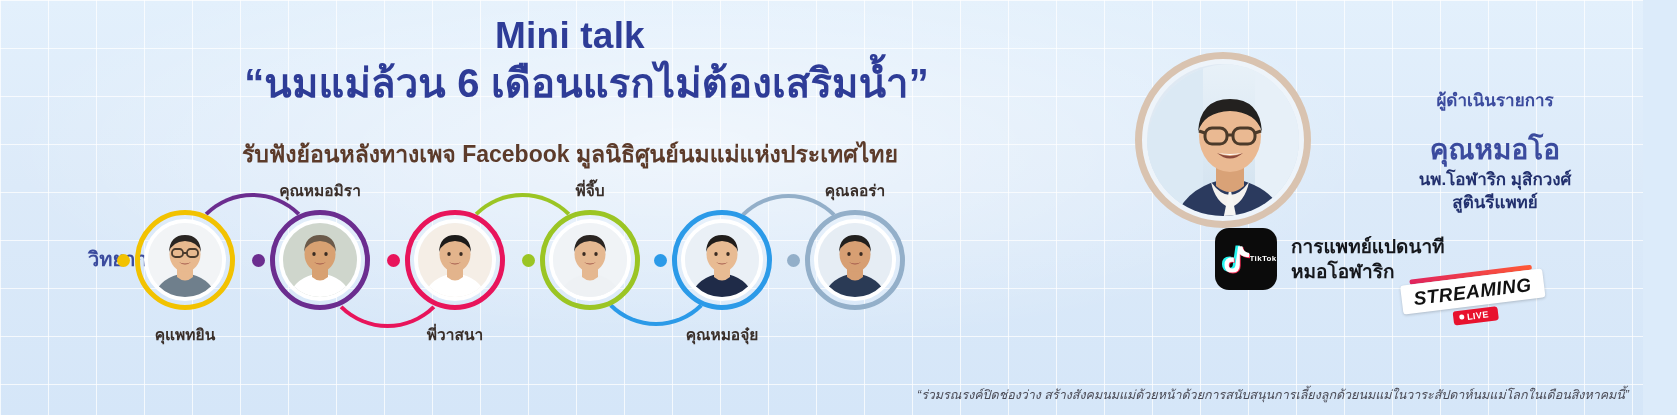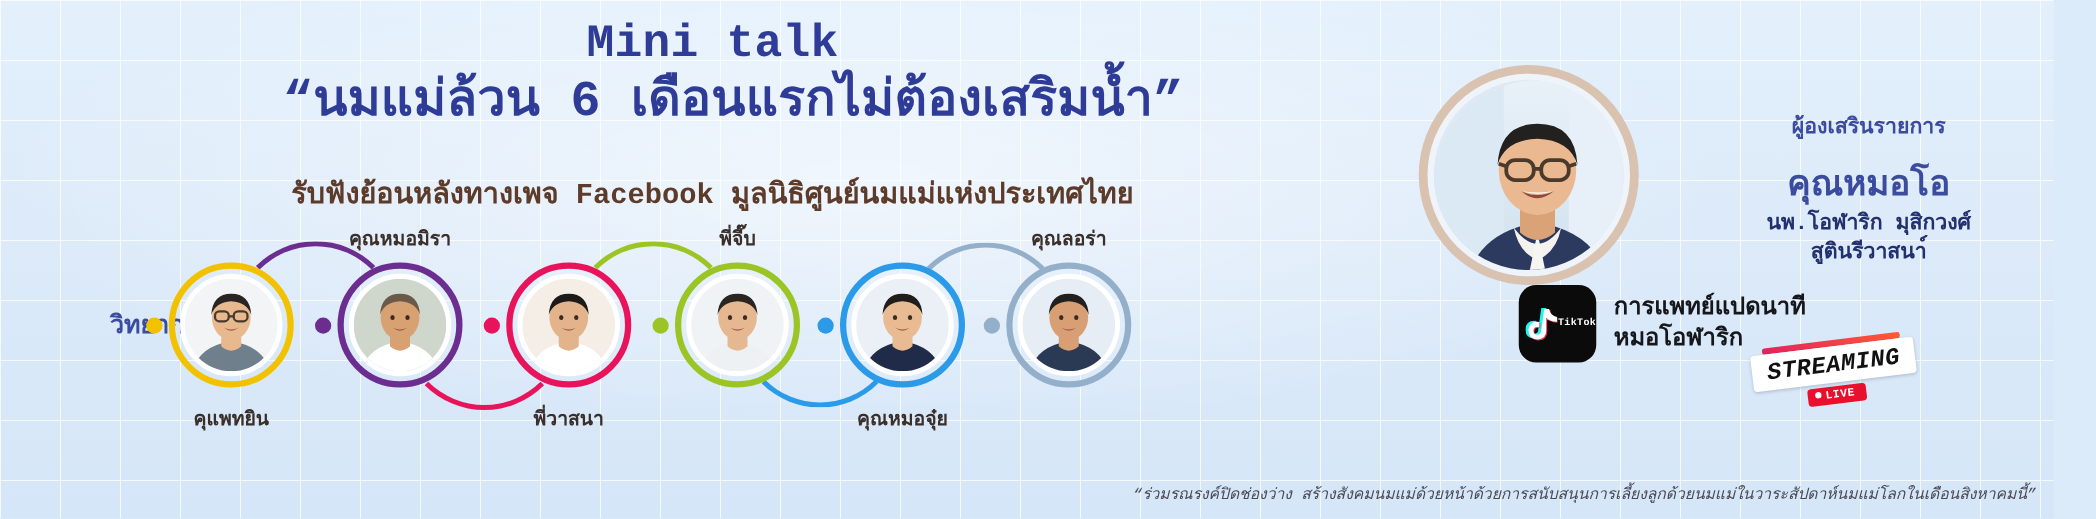--- a/index.html
+++ b/index.html
@@ -5,21 +5,20 @@
   html,body{margin:0;padding:0;}
   body{
     width:1677px;height:415px;overflow:hidden;
     font-family:"Liberation Sans","DejaVu Sans",sans-serif;
     background:#dcebfa;
   }
   #poster{
     position:relative;width:1643px;height:415px;overflow:hidden;
     background:
       linear-gradient(180deg,#e3f0fc 0%,#dceaf9 45%,#d5e6f8 100%);
-    font-family: Liberation Mono, monospace;
   }
   
   #grid{
     position:absolute;inset:0;
     background-image:
       linear-gradient(to right, rgba(255,255,255,.75) 1px, transparent 1px),
       linear-gradient(to bottom, rgba(255,255,255,.75) 1px, transparent 1px);
     background-size:48px 48px;
     pointer-events:none;
   }
@@ -270,24 +269,24 @@
                 <path d="M114 67 l-6 2"></path>
             </g>
 
             <path d="M70 89 q13 11 26 0 q-13 6 -26 0z" fill="#8d4b3c"></path>
             <path d="M71 89 q12 4 24 0 q-12 2 -24 0z" fill="#fff"></path>
           </g>
         </svg>
       </div>
     </div>
     <div class="host-text">
-      <div class="host-role">ผู้องเสรินรายการ</div>
+      <div class="host-role">ผู้ดำเนินรายการ</div>
       <div class="host-name">คุณหมอโอ</div>
       <div class="host-full">นพ.โอฬาริก มุสิกวงศ์</div>
-      <div class="host-spec">สูตินรีวาสนา์</div>
+      <div class="host-spec">สูตินรีแพทย์</div>
     </div>
   </div>
 
   <div id="tiktok-row">
     <div class="tt-logo">
       <svg class="tt-note" viewBox="0 0 40 40">
         <path d="M26 5 h5 q1 7 8 8 v5 q-7 0 -11 -4 v13 q0 9 -9 9 q-9 0 -9 -9 q0 -9 9 -9 q1 0 2 .3 v5.4 q-1 -.5 -2 -.5 q-4 0 -4 4 q0 4 4 4 q4 0 4 -5 z" fill="#25f4ee" transform="translate(-3,-1)"></path>
         <path d="M26 5 h5 q1 7 8 8 v5 q-7 0 -11 -4 v13 q0 9 -9 9 q-9 0 -9 -9 q0 -9 9 -9 q1 0 2 .3 v5.4 q-1 -.5 -2 -.5 q-4 0 -4 4 q0 4 4 4 q4 0 4 -5 z" fill="#fe2c55" transform="translate(1,1)"></path>
         <path d="M26 5 h5 q1 7 8 8 v5 q-7 0 -11 -4 v13 q0 9 -9 9 q-9 0 -9 -9 q0 -9 9 -9 q1 0 2 .3 v5.4 q-1 -.5 -2 -.5 q-4 0 -4 4 q0 4 4 4 q4 0 4 -5 z" fill="#ffffff"></path>
       </svg>

